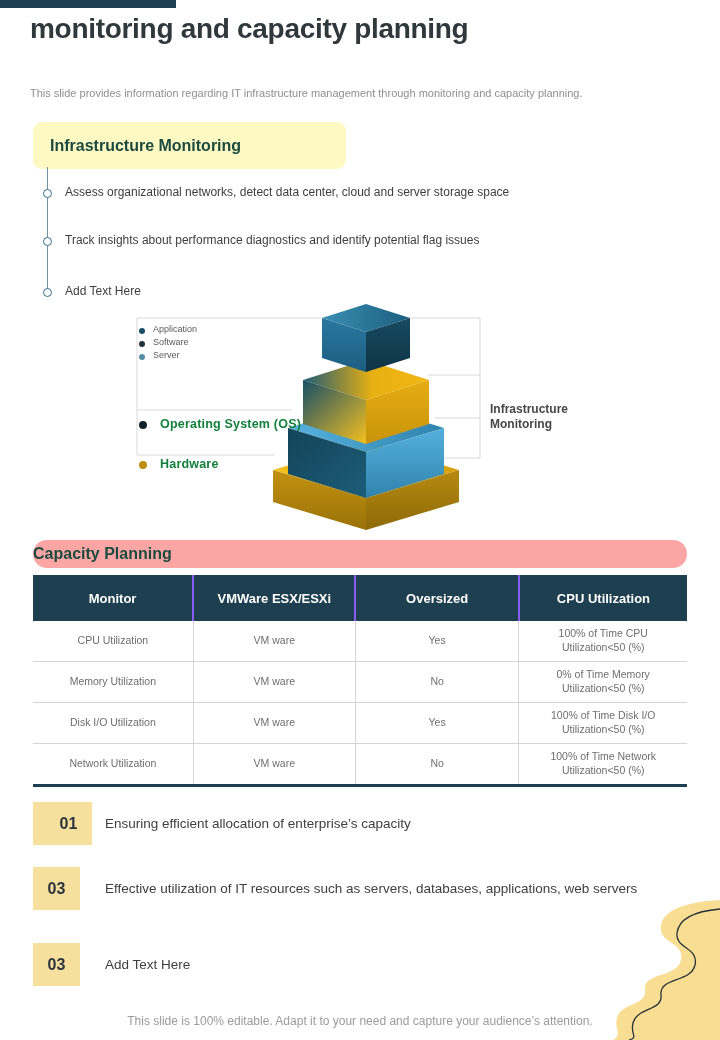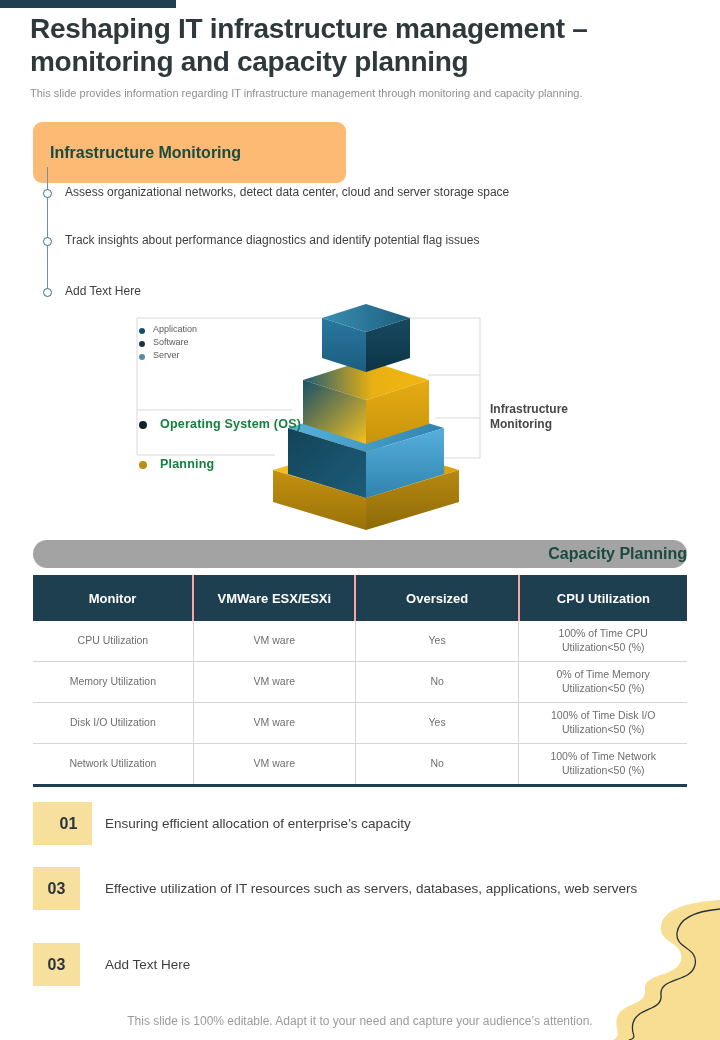--- a/index.html
+++ b/index.html
@@ -7,21 +7,21 @@
          font-family:"Liberation Sans", sans-serif;margin:0 auto;}
   .abs{position:absolute;}
 
   .top-bar{left:0;top:0;width:176px;height:8px;background:#1E4050;}
 
   .title{left:30px;top:12px;width:670px;font-size:28px;font-weight:bold;color:#2F393C;
          line-height:1.18;letter-spacing:-0.3px;}
   .title span{display:block;}
   .subtitle{left:30px;top:87px;width:660px;font-size:11px;color:#8F8F8F;}
 
-  .badge{left:33px;top:122px;width:313px;height:61px;background:#fdba74;border-radius:9px;
+  .badge{left:33px;top:122px;width:313px;height:47px;background:#fef9c3;border-radius:9px;
          display:flex;align-items:center;padding-left:17px;box-sizing:border-box;
          font-size:16px;font-weight:bold;color:#1B4A40;}
 
   .bullet-stem{left:47px;top:167px;width:1px;height:125px;background:#6E94A3;}
   .bullet-dot{width:7px;height:7px;border:1.5px solid #2E6E8E;border-radius:50%;background:#fff;}
   .dot1{left:43px;top:189px;} .dot2{left:43px;top:237px;} .dot3{left:43px;top:288px;}
   .bullet-text{left:65px;width:628px;font-size:12px;color:#3E3E3E;}
   .bt1{top:185px;} .bt2{top:233px;} .bt3{top:284px;}
 
   .pyramid-svg{left:130px;top:300px;}
@@ -32,28 +32,28 @@
   .lgd-label-s{left:153px;font-size:9px;color:#5A5A5A;}
   .llab1{top:324px;} .llab2{top:337px;} .llab3{top:350px;}
   .lgd-dot-l{width:8px;height:8px;left:139px;}
   .ldot-os{top:421px;background:#10212A;} .ldot-hw{top:461px;background:#BE8E10;}
   .lgd-label-l{left:160px;font-size:12.5px;font-weight:bold;color:#15803d;letter-spacing:0.2px;}
   .llab-os{top:417px;} .llab-hw{top:457px;}
 
   .callout{left:490px;top:402px;font-size:12px;font-weight:bold;color:#474747;line-height:15px;}
   .callout span{display:block;}
 
-  .pill{left:33px;top:540px;width:654px;height:28px;border-radius:14px;background:#a3a3a3;
-        display:flex;align-items:center;justify-content:flex-end;
+  .pill{left:33px;top:540px;width:654px;height:28px;border-radius:14px;background:#fca5a5;
+        display:flex;align-items:center;justify-content:flex-start;
         font-size:16px;font-weight:bold;color:#1B4A40;}
 
   .table-wrap{left:33px;top:575px;width:654px;}
   table{width:100%;border-collapse:collapse;table-layout:fixed;border-bottom:3px solid #1E3F50;}
   th{background:#1E3F50;color:#ffffff;font-size:13px;font-weight:bold;height:44px;
-     border-right:2px solid #fca5a5;}
+     border-right:2px solid #8b5cf6;}
   th:last-child{border-right:none;}
   td{height:36px;font-size:10.5px;color:#6E6E6E;text-align:center;
      border-right:1px solid #D4D4D4;border-bottom:1px solid #D4D4D4;
      padding:2px 18px;line-height:1.3;}
   td:last-child{border-right:none;}
   tr:last-child td{border-bottom:none;}
 
   .numbox{width:47px;height:43px;background:#F7DF9D;display:flex;align-items:center;
           justify-content:center;font-weight:bold;font-size:16px;color:#2A343C;left:33px;}
   .nb1{top:802px;padding-left:12px;} .nb2{top:867px;} .nb3{top:943px;}
@@ -65,21 +65,20 @@
   .blob-svg{right:0;bottom:0;}
 </style>
 </head>
 <body>
 
 <div class="slide">
 
   <div class="abs top-bar"></div>
 
   <h1 class="abs title" style="margin:0;">
-    <span>Reshaping IT infrastructure management –</span>
     <span>monitoring and capacity planning</span>
   </h1>
   <div class="abs subtitle">This slide provides information regarding IT infrastructure management through monitoring and capacity planning.</div>
 
   <div class="abs badge">
     <span>Infrastructure Monitoring</span>
   </div>
 
   <div class="abs bullet-stem"></div>
   <div class="abs bullet-dot dot1"></div>
@@ -181,21 +180,21 @@
   <div class="abs lgd-dot lgd-dot-s ldot1"></div>
   <div class="abs lgd-dot lgd-dot-s ldot2"></div>
   <div class="abs lgd-dot lgd-dot-s ldot3"></div>
   <div class="abs lgd-label-s llab1">Application</div>
   <div class="abs lgd-label-s llab2">Software</div>
   <div class="abs lgd-label-s llab3">Server</div>
 
   <div class="abs lgd-dot lgd-dot-l ldot-os"></div>
   <div class="abs lgd-label-l llab-os">Operating System (OS)</div>
   <div class="abs lgd-dot lgd-dot-l ldot-hw"></div>
-  <div class="abs lgd-label-l llab-hw">Planning</div>
+  <div class="abs lgd-label-l llab-hw">Hardware</div>
 
   <div class="abs callout">
     <span>Infrastructure</span>
     <span>Monitoring</span>
   </div>
 
   <div class="abs pill">
     <span>Capacity Planning</span>
   </div>
 

